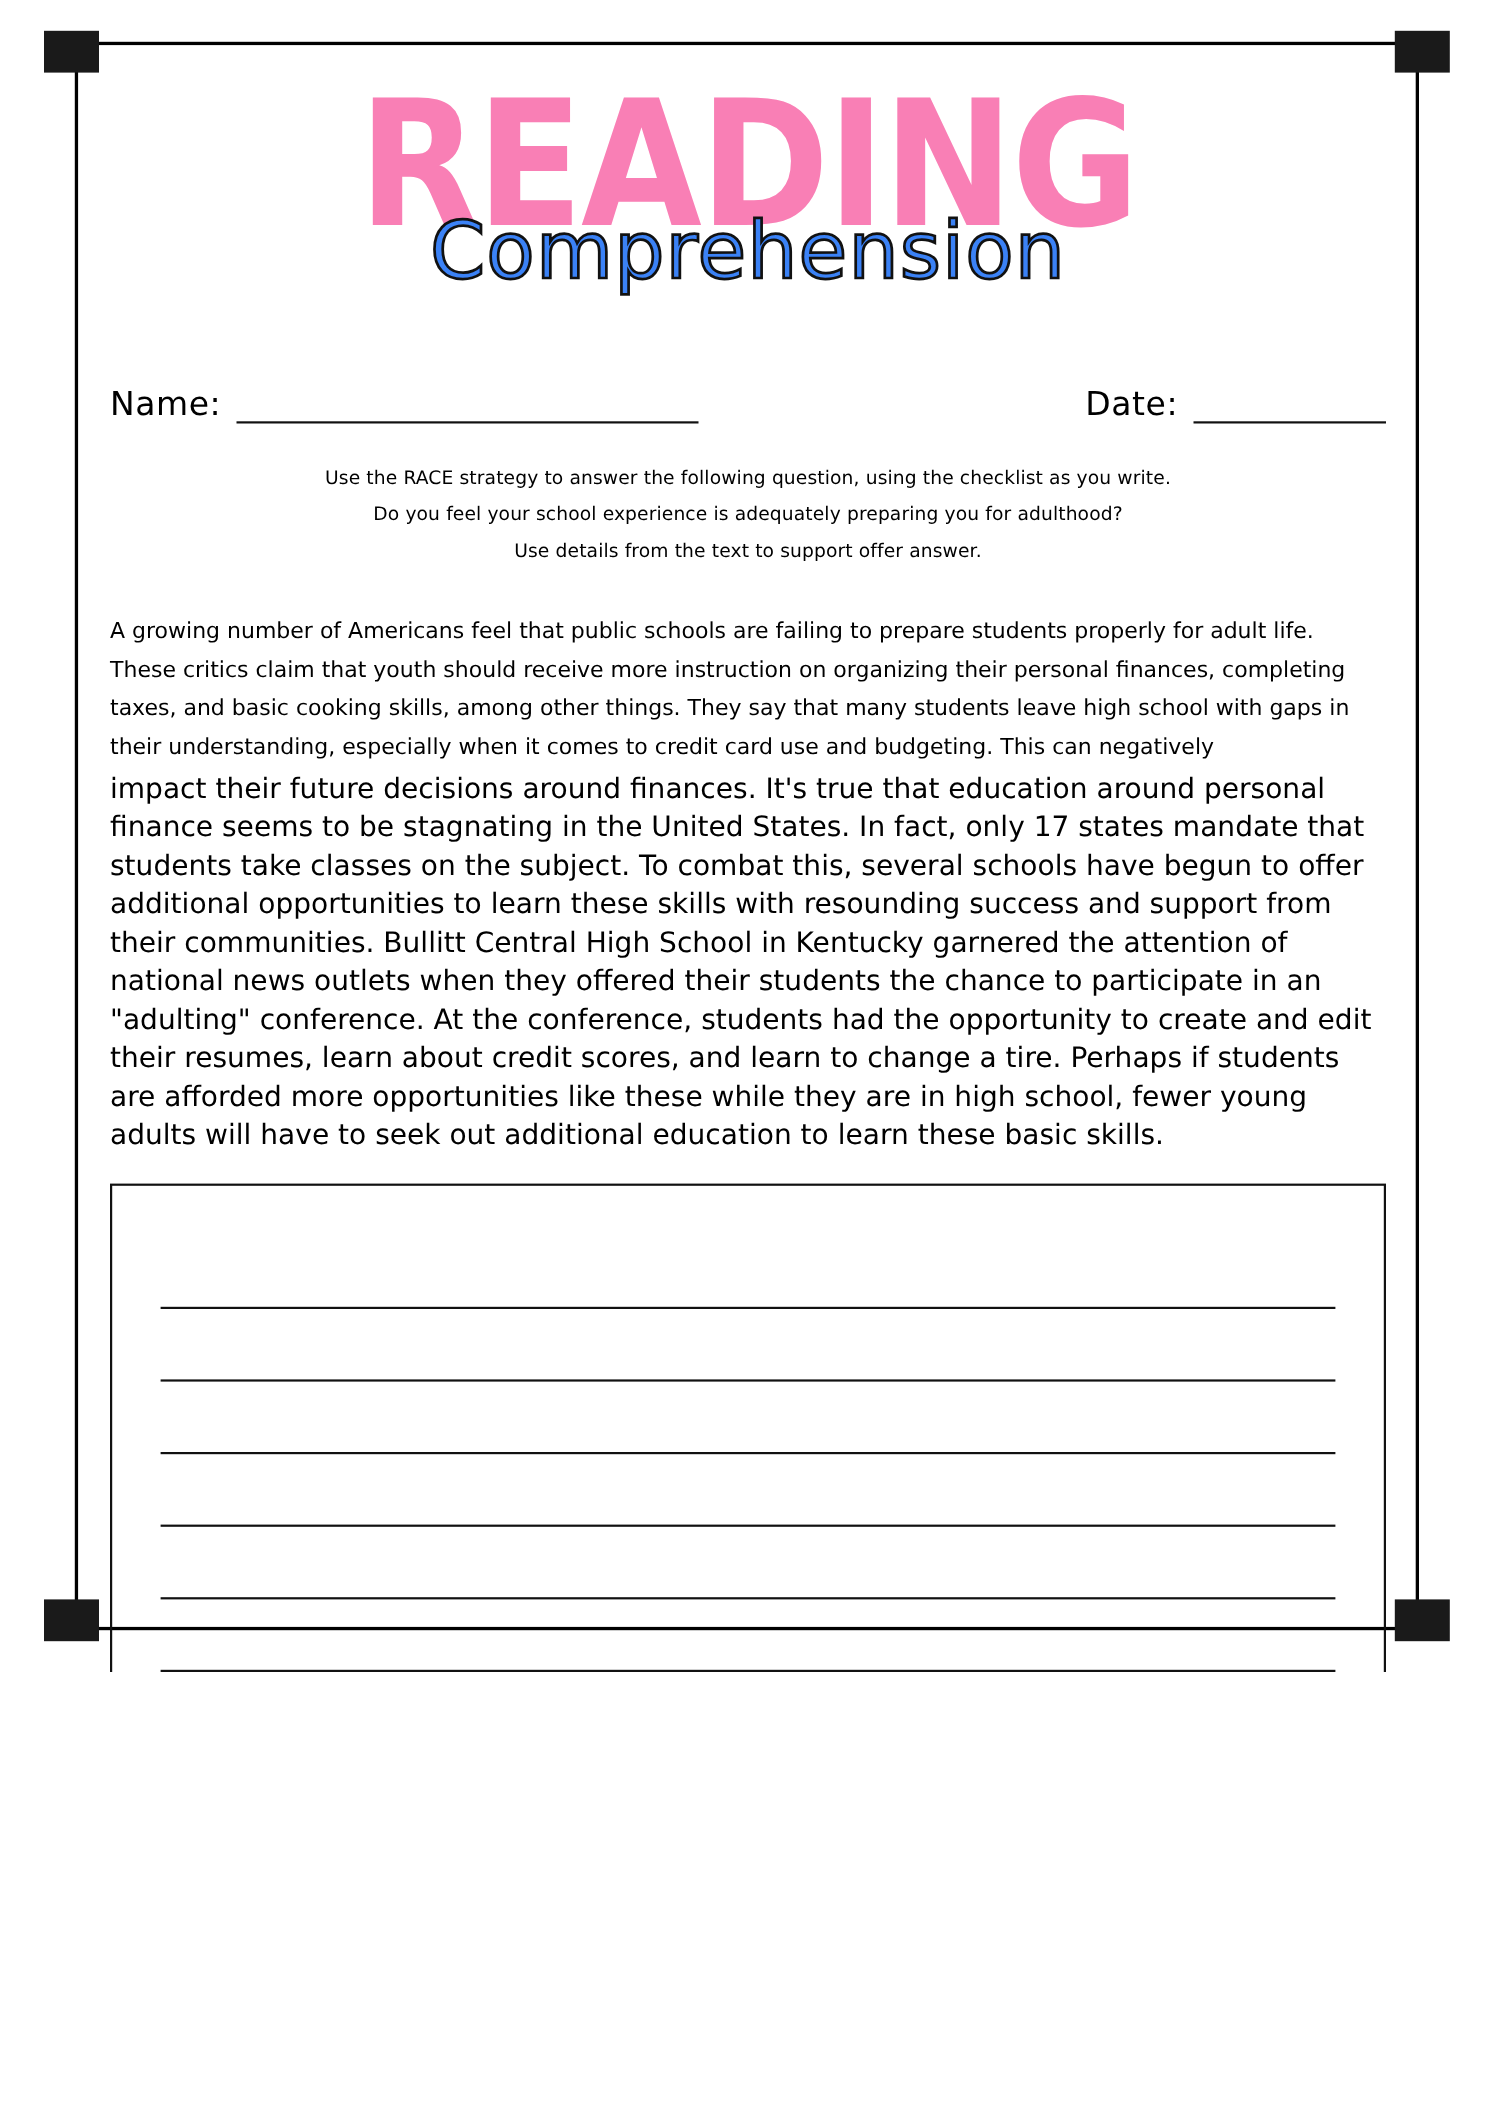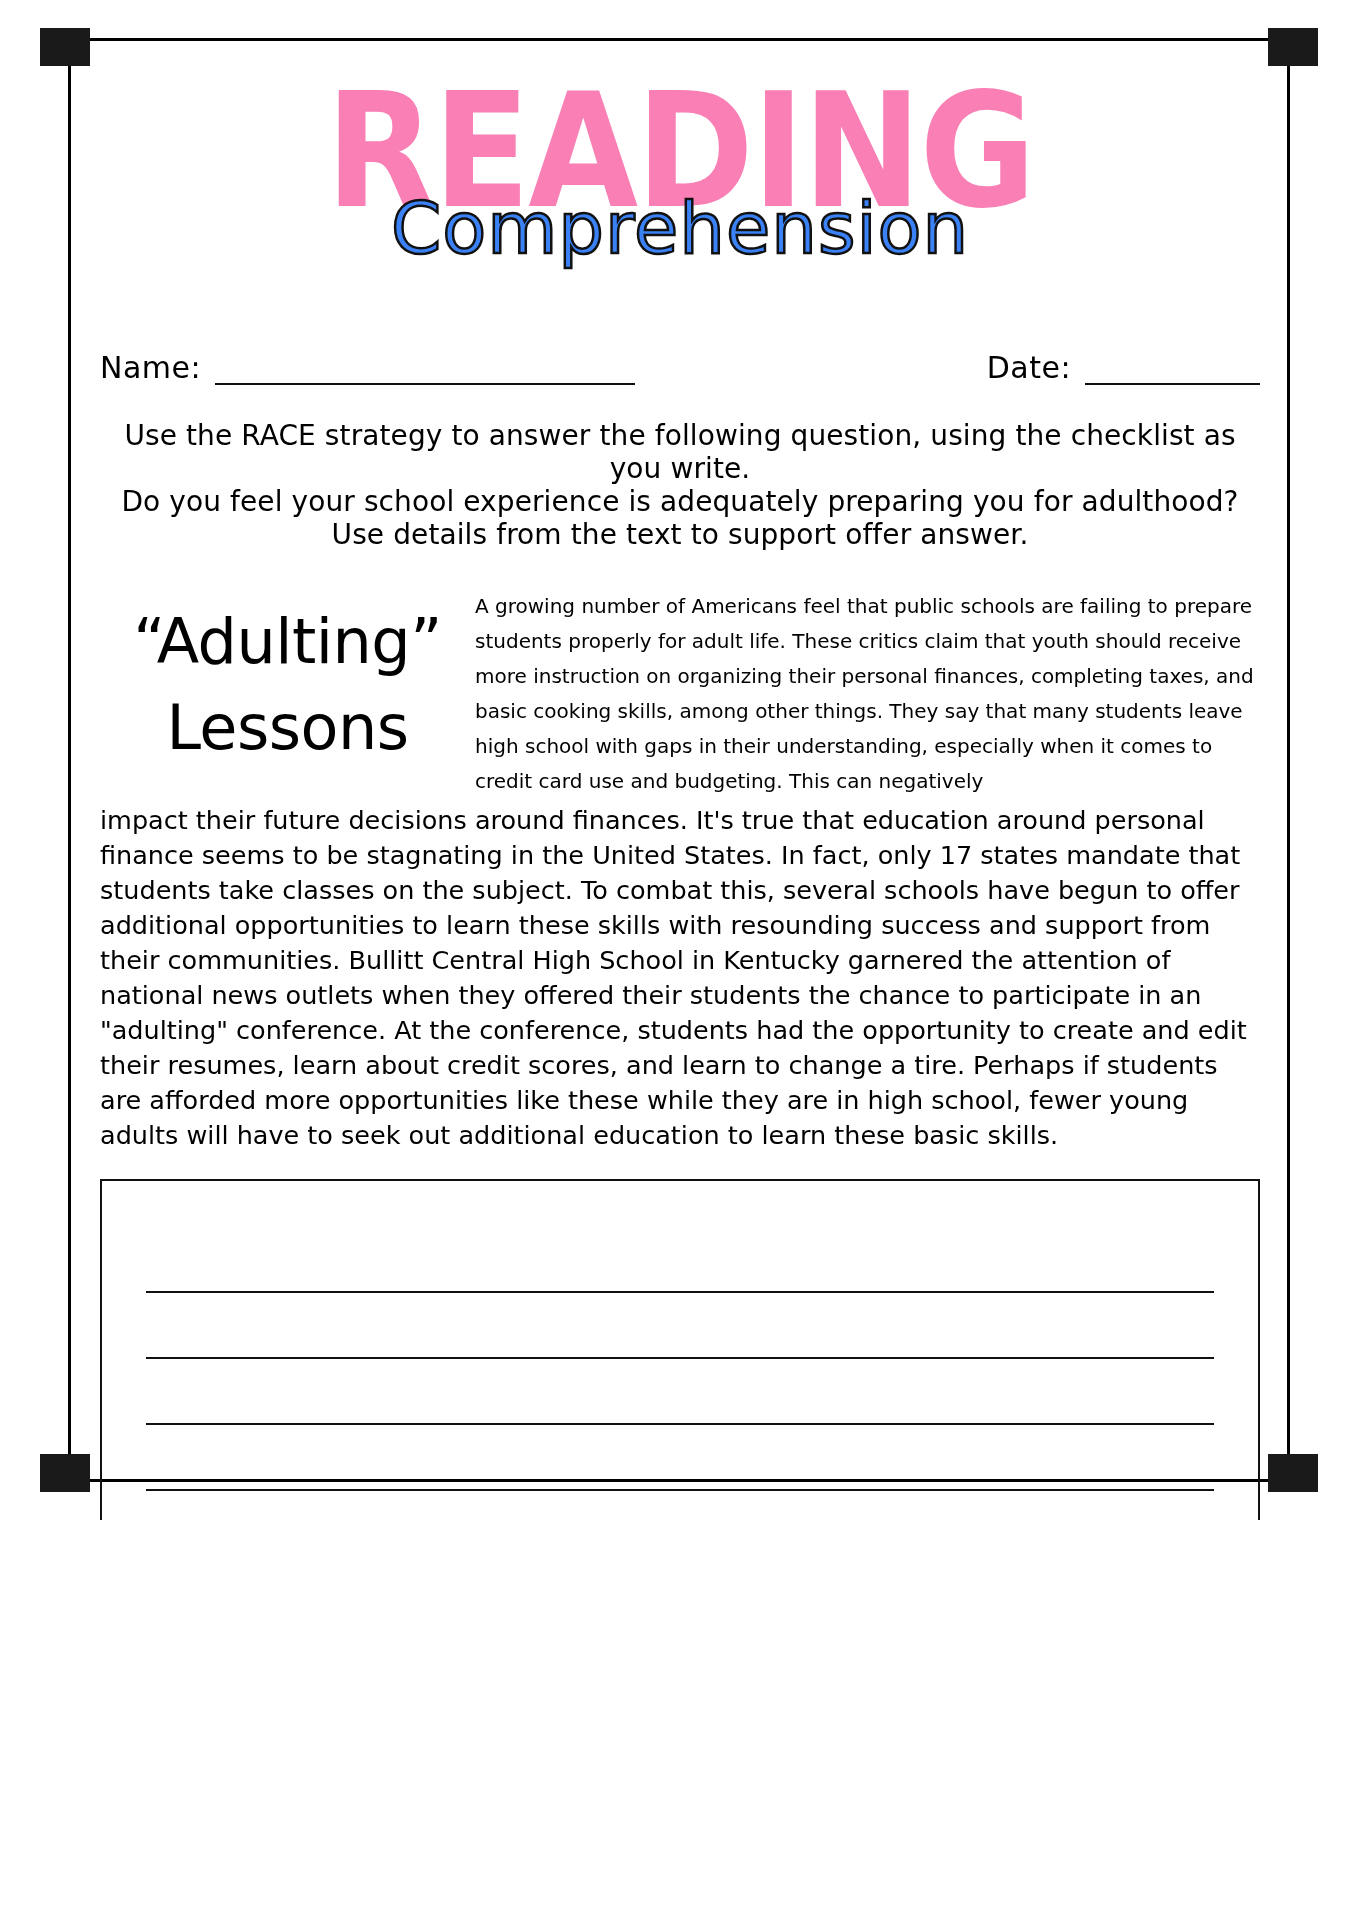--- a/index.html
+++ b/index.html
@@ -102,21 +102,21 @@
     border-bottom: 2.5px solid #111;
     width: 175px;
     height: 30px;
     margin-left: 14px;
   }
 
   
   .directions {
     text-align: center;
     margin-top: 34px;
-    font-size: 28px;
+    font-size: 17px;
     line-height: 33px;
     letter-spacing: 0.1px;
   }
 
   
   .passage-top {
     display: flex;
     margin-top: 34px;
     align-items: flex-start;
   }
@@ -185,24 +185,20 @@
       <span class="nd-rule-date"></span>
     </div>
 
     <div class="directions">
       <div>Use the RACE strategy to answer the following question, using the checklist as you write.</div>
       <div>Do you feel your school experience is adequately preparing you for adulthood?</div>
       <div>Use details from the text to support offer answer.</div>
     </div>
 
     <div class="passage-top">
-      <div class="article-title">
-        <span>“Adulting”</span>
-        <span class="line2">Lessons</span>
-      </div>
       <div class="passage-col">A growing number of Americans feel that public schools are failing to prepare students properly for adult life. These critics claim that youth should receive more instruction on organizing their personal finances, completing taxes, and basic cooking skills, among other things. They say that many students leave high school with gaps in their understanding, especially when it comes to credit card use and budgeting. This can negatively</div>
     </div>
 
     <div class="passage-full">impact their future decisions around finances. It's true that education around personal finance seems to be stagnating in the United States. In fact, only 17 states mandate that students take classes on the subject. To combat this, several schools have begun to offer additional opportunities to learn these skills with resounding success and support from their communities. Bullitt Central High School in Kentucky garnered the attention of national news outlets when they offered their students the chance to participate in an "adulting" conference. At the conference, students had the opportunity to create and edit their resumes, learn about credit scores, and learn to change a tire. Perhaps if students are afforded more opportunities like these while they are in high school, fewer young adults will have to seek out additional education to learn these basic skills.</div>
 
     <div class="answer-box">
       <div class="answer-line"></div>
       <div class="answer-line"></div>
       <div class="answer-line"></div>
       <div class="answer-line"></div>

